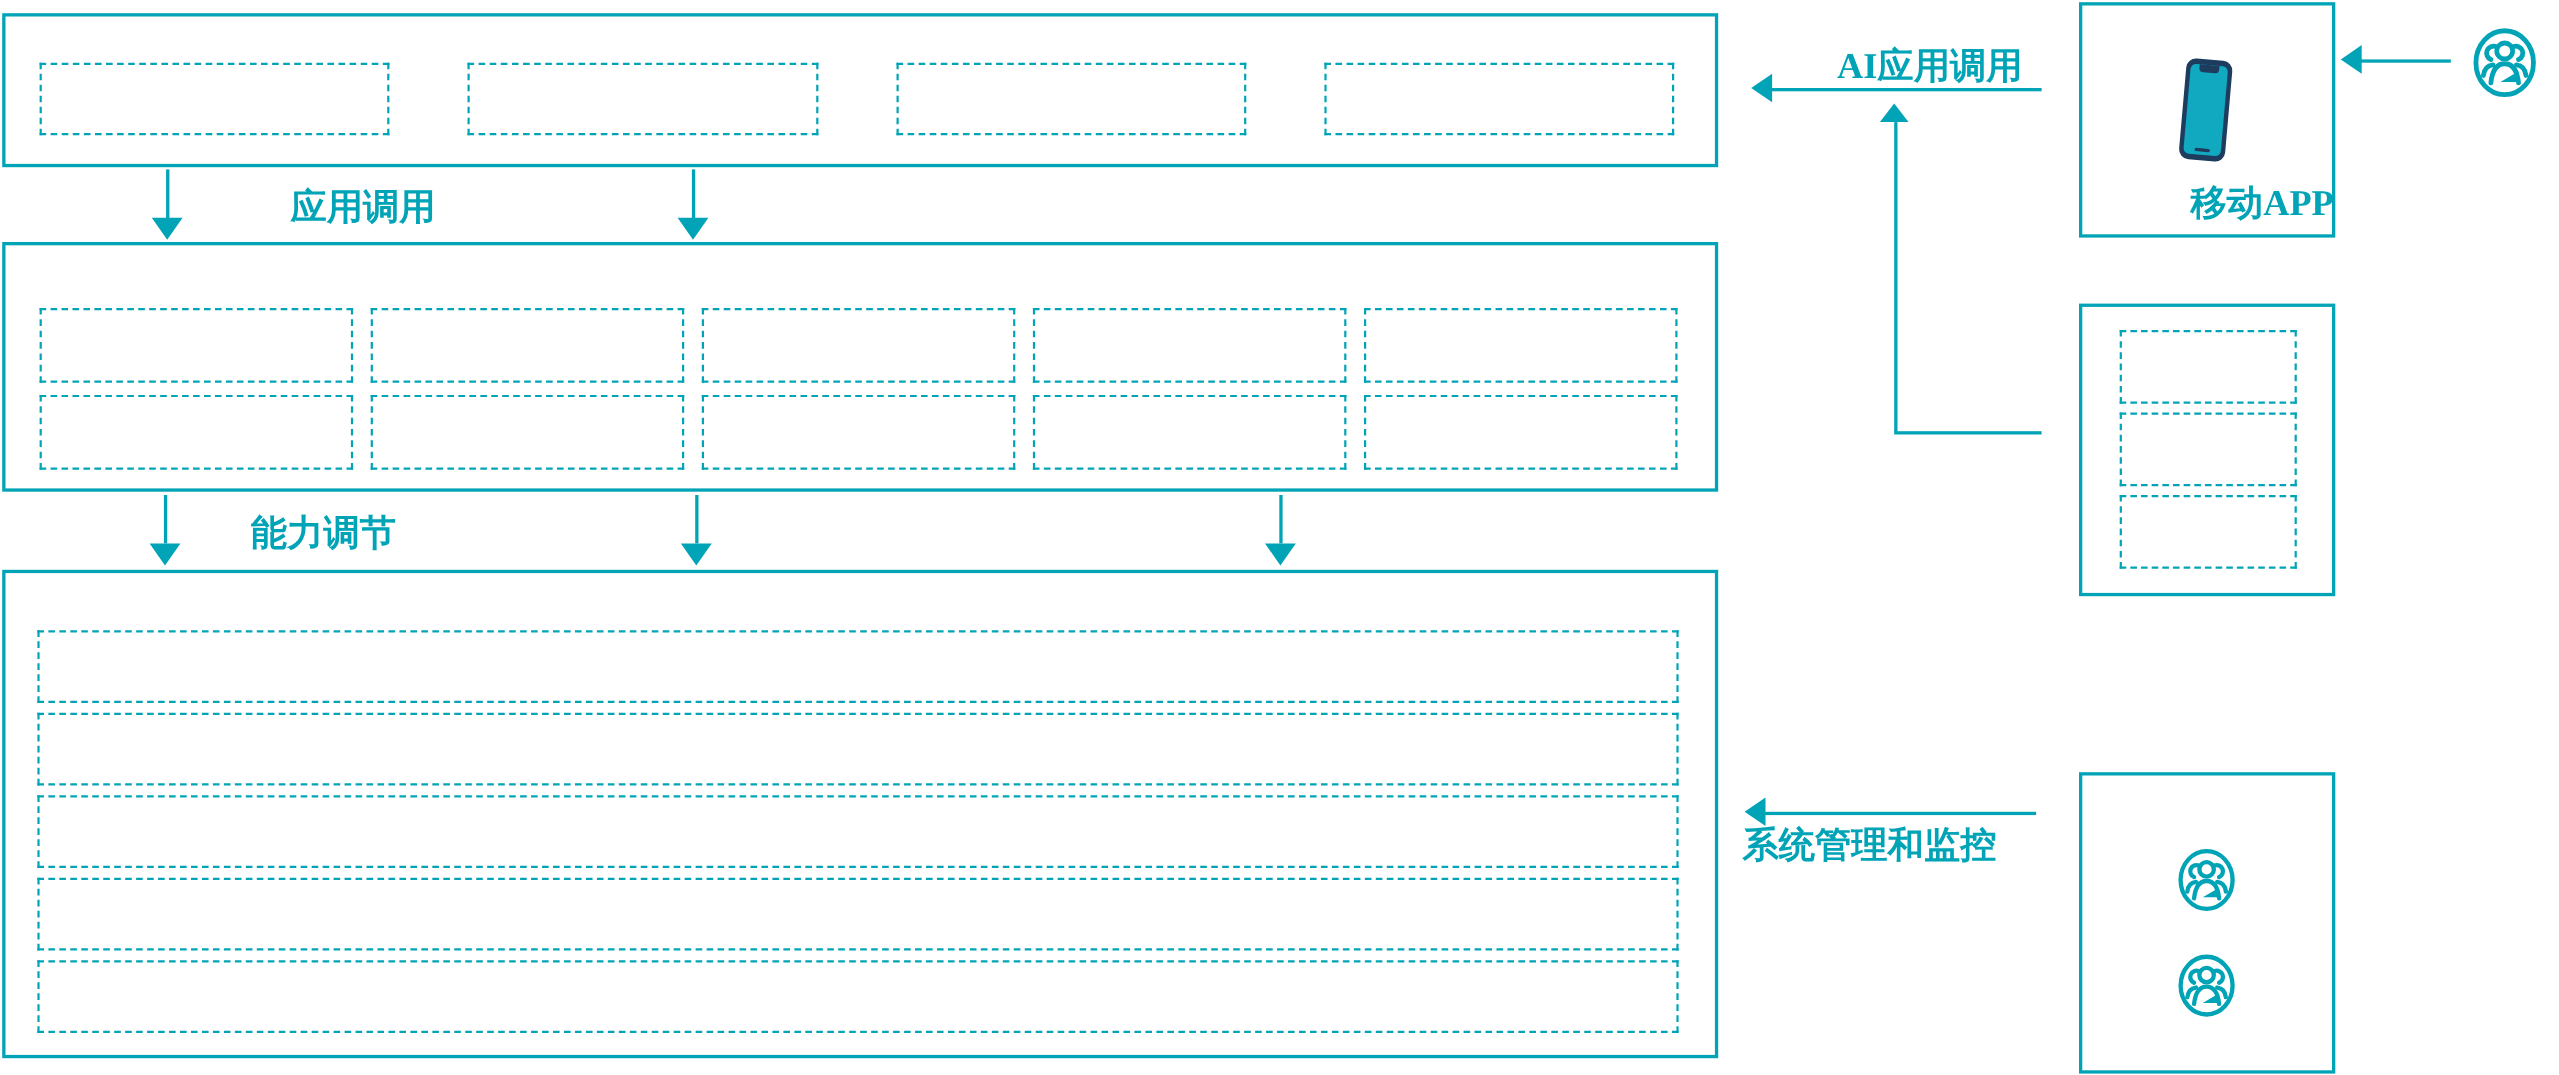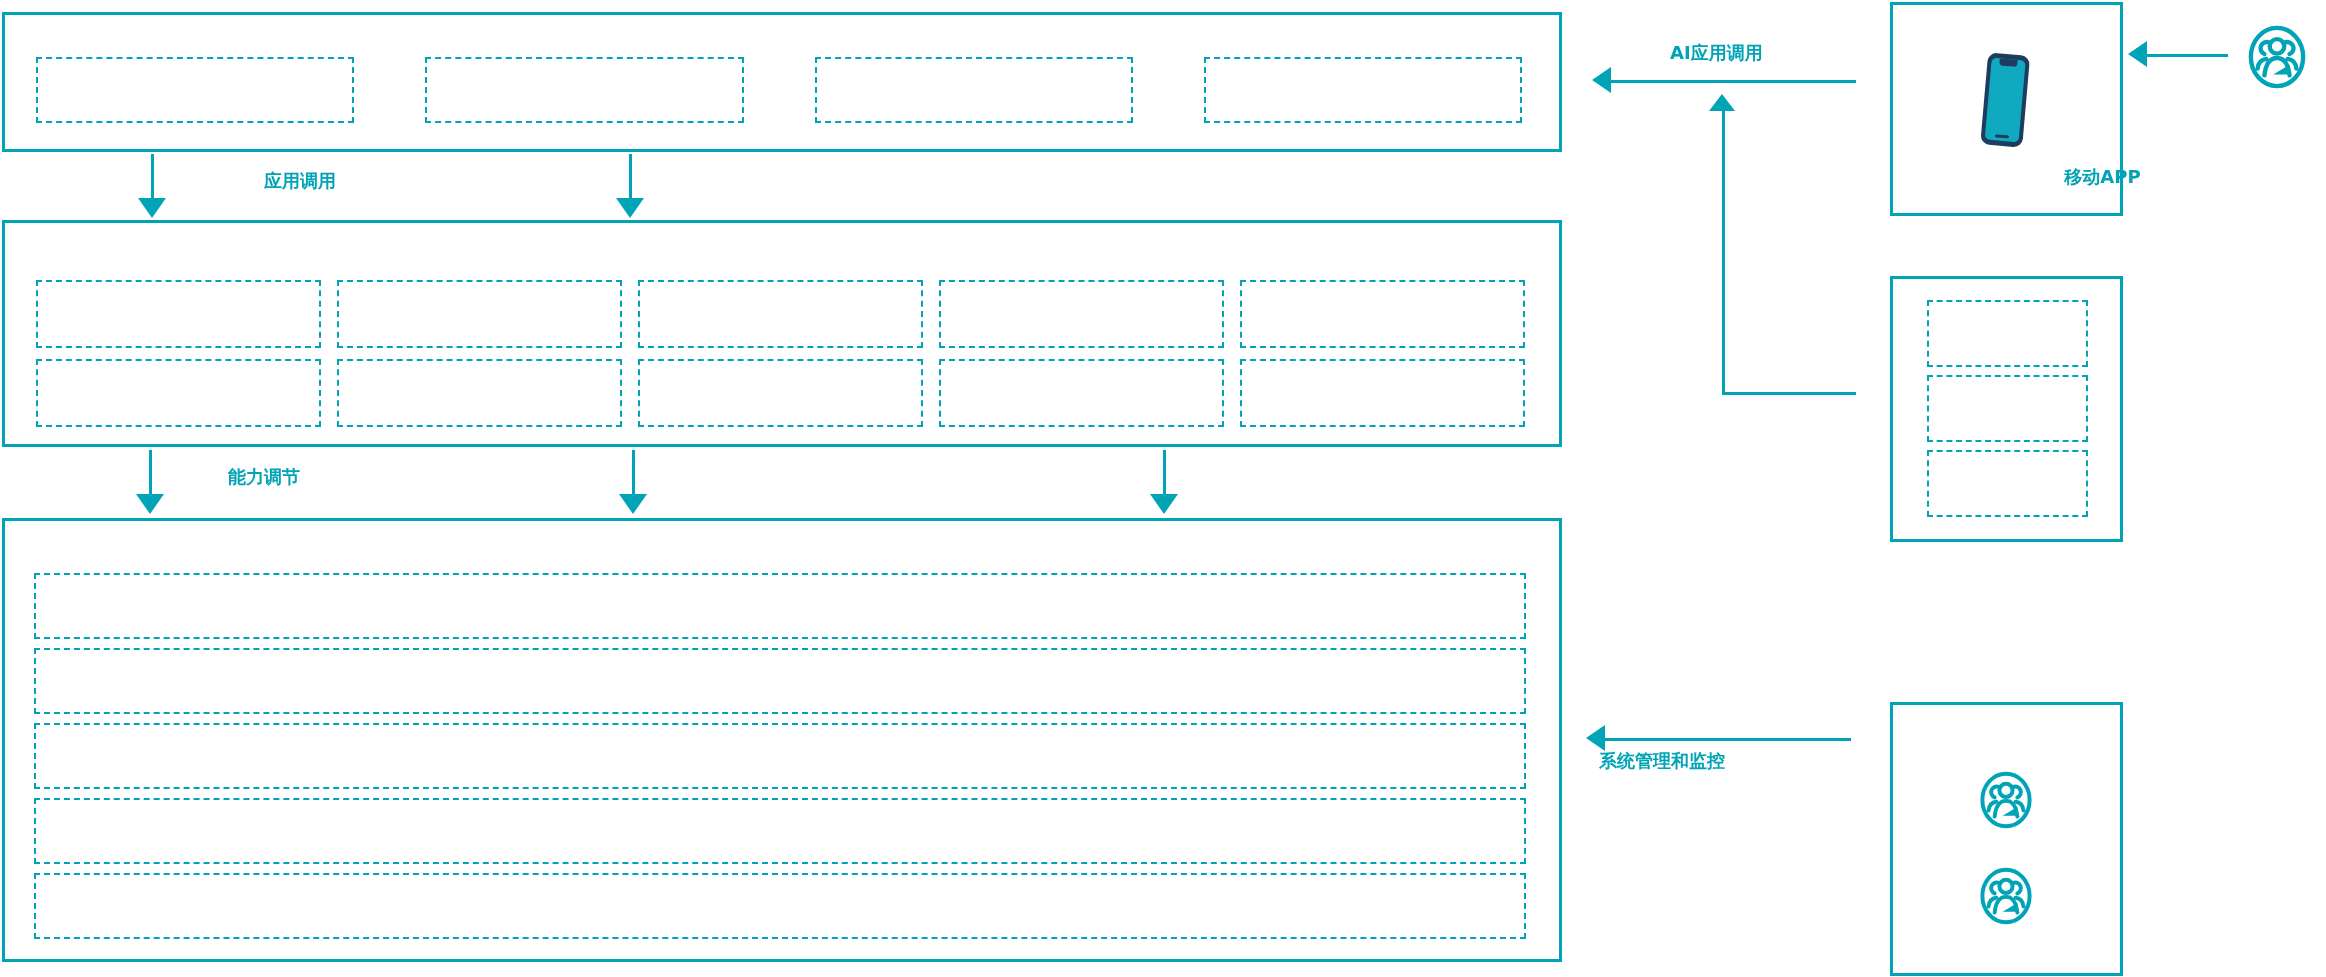--- a/index.html
+++ b/index.html
@@ -26,22 +26,22 @@
   .head-down{position:absolute;width:0;height:0;
     border-left:14px solid transparent;border-right:14px solid transparent;
     border-top:20px solid var(--accent);}
   .head-up{position:absolute;width:0;height:0;
     border-left:13px solid transparent;border-right:13px solid transparent;
     border-bottom:17px solid var(--accent);}
   .head-left{position:absolute;width:0;height:0;
     border-top:13px solid transparent;border-bottom:13px solid transparent;
     border-right:19px solid var(--accent);}
   .lbl{
-    position:absolute;color:var(--accent);font-weight:bold;font-size:18px;
-    white-space:nowrap;line-height:1.2;
+    position:absolute;color:var(--accent);font-weight:bold;font-size:33px;
+    white-space:nowrap;line-height:1.2;font-family:Liberation Serif, serif;
   }
   .lbl-center{text-align:center;}
   .icon-abs{position:absolute;}
 </style>
 </head>
 <body>
 
 <div class="box" style="left:2px;top:12px;width:1560px;height:140px;"></div>
 <div class="grid" style="left:36px;top:57px;width:1486px;height:66px;grid-template-columns:repeat(4,1fr);column-gap:71px;grid-auto-rows:66px;">
     <div class="ph"></div>
@@ -89,21 +89,21 @@
 
 <div class="box" style="left:1890px;top:2px;width:233px;height:214px;"></div>
 <svg class="icon-abs" style="left:1976px;top:50px;" width="58" height="104" viewBox="0 0 58 104">
   <g transform="rotate(5 29 52)">
     <rect x="8" y="4" width="42" height="92" rx="9" style="fill:var(--phone-frame);"></rect>
     <rect x="12" y="9" width="34" height="82" rx="5" style="fill:var(--phone-screen);"></rect>
     <path d="M20 9 h18 v3.5 a3.5 3.5 0 0 1 -3.5 3.5 h-11 a3.5 3.5 0 0 1 -3.5 -3.5 z" style="fill:var(--phone-frame);"></path>
     <rect x="22" y="85" width="14" height="3" rx="1.5" style="fill:var(--phone-frame);"></rect>
   </g>
 </svg>
-<div class="lbl lbl-center" style="left:1986px;top:166px;width:233px;">移动APP</div>
+<div class="lbl lbl-center" style="left:1940px;top:166px;width:233px;">移动APP</div>
 
 <svg class="icon-abs" style="left:2246px;top:22px;" width="62" height="70" viewBox="0 0 64 68">
   <g style="stroke:var(--accent);" fill="none" stroke-width="4.5" stroke-linecap="round">
     <ellipse cx="32" cy="34" rx="27" ry="30"></ellipse>
     <circle cx="32" cy="23" r="7.5"></circle>
     <path d="M19 31 a6.5 6.5 0 1 1 5 -12"></path>
     <path d="M45 31 a6.5 6.5 0 1 0 -5 -12"></path>
     <path d="M12 46 q1 -9 9 -10"></path>
     <path d="M52 46 q-1 -9 -9 -10"></path>
     <path d="M19 53 q2 -18 13 -18 q11 0 13 18"></path>
@@ -123,21 +123,21 @@
 
 <div class="box" style="left:1890px;top:276px;width:233px;height:266px;"></div>
 <div class="grid" style="left:1927px;top:300px;width:161px;grid-template-columns:1fr;grid-auto-rows:67px;row-gap:8px;">
     <div class="ph"></div>
     <div class="ph"></div>
     <div class="ph"></div>
   </div>
 
 <div class="hline" style="left:1604px;top:738px;width:247px;"></div>
 <div class="head-left" style="left:1586px;top:725px;"></div>
-<div class="lbl" style="left:1584px;top:750px;margin-left:15px;">系统管理和监控</div>
+<div class="lbl" style="left:1584px;top:750px;">系统管理和监控</div>
 
 <div class="box" style="left:1890px;top:702px;width:233px;height:274px;"></div>
 <svg class="icon-abs" style="left:1978px;top:770px;" width="56" height="60" viewBox="0 0 64 68">
   <g style="stroke:var(--accent);" fill="none" stroke-width="4.5" stroke-linecap="round">
     <ellipse cx="32" cy="34" rx="27" ry="30"></ellipse>
     <circle cx="32" cy="23" r="7.5"></circle>
     <path d="M19 31 a6.5 6.5 0 1 1 5 -12"></path>
     <path d="M45 31 a6.5 6.5 0 1 0 -5 -12"></path>
     <path d="M12 46 q1 -9 9 -10"></path>
     <path d="M52 46 q-1 -9 -9 -10"></path>

